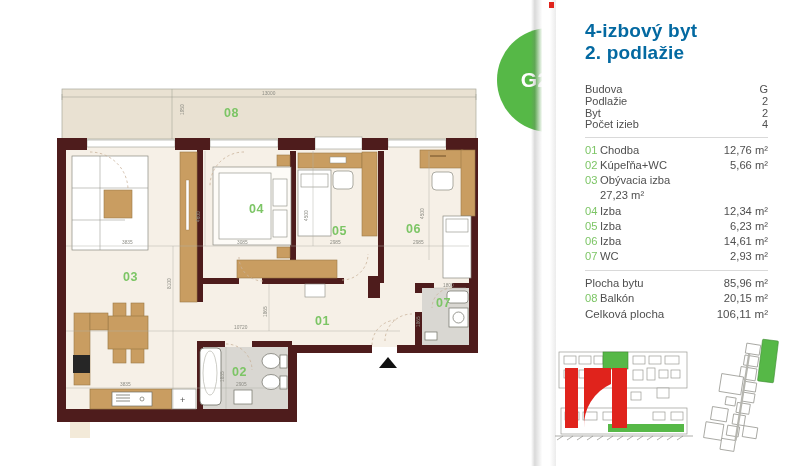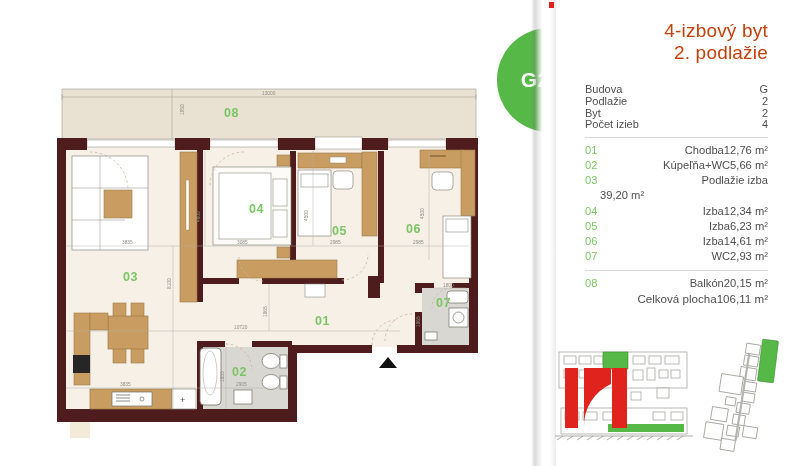--- a/index.html
+++ b/index.html
@@ -2,28 +2,28 @@
 <html><head>
 <meta charset="utf-8">
 <style>
   html,body{margin:0;padding:0;background:#fff;}
   #page{position:relative;width:800px;height:466px;background:#ffffff;overflow:hidden;
         font-family:"Liberation Sans",sans-serif;}
   svg{display:block;}
   
   #panel{position:absolute;left:556px;top:0;width:244px;height:466px;background:#fff;z-index:5;}
   .panel-inner{padding:20px 32px 0 29px;}
-  .title{color:#c2410c;font-weight:normal;font-size:19px;line-height:22px;letter-spacing:.2px;text-align:right;}
+  .title{color:#0369a1;font-weight:bold;font-size:19px;line-height:22px;letter-spacing:.2px;}
   .info{margin-top:20px;font-size:11px;color:#4f4f4f;width:183px;}
   .info-row{display:flex;justify-content:space-between;line-height:11.8px;}
   .sep{border:none;border-top:1px solid #d9d9d9;margin:6px 0 5px 0;width:183px;}
   .rooms{width:183px;font-size:11.2px;color:#4f4f4f;}
   .room-row{display:flex;line-height:15.1px;}
   .room-row .num{color:#7cc565;width:15px;flex:0 0 15px;}
-  .room-row .lbl{flex:1;text-align:right;}
+  .room-row .lbl{flex:1;}
   .room-row .val{text-align:right;white-space:nowrap;}
   .room-row.total .lbl,.room-row.total .val{font-weight:normal;font-size:11.6px;}
   
   #fold{position:absolute;left:531px;top:0;width:27px;height:466px;z-index:4;
         background:linear-gradient(to right, rgba(255,255,255,0) 0%, rgba(120,120,120,.28) 14%,
                    rgba(255,255,255,1) 42%, #ffffff 70%, #ececec 92%, #f7f7f7 100%);}
   
   #badge{position:absolute;left:497px;top:28px;width:104px;height:104px;border-radius:50%;
          background:#56b847;z-index:3;}
   #badge span{position:absolute;left:0;top:0;width:96px;height:104px;display:flex;
@@ -266,26 +266,26 @@
           <span class="lbl">Chodba</span>
           <span class="val">12,76 m²</span>
         </div>
         <div class="room-row">
           <span class="num">02</span>
           <span class="lbl">Kúpeľňa+WC</span>
           <span class="val">5,66 m²</span>
         </div>
         <div class="room-row">
           <span class="num">03</span>
-          <span class="lbl">Podlažie izba</span>
+          <span class="lbl">Obývacia izba</span>
           <span class="val"></span>
         </div>
         <div class="room-row">
           <span class="num"></span>
-          <span class="val">39,20 m²</span>
+          <span class="val">27,23 m²</span>
         </div>
         <div class="room-row">
           <span class="num">04</span>
           <span class="lbl">Izba</span>
           <span class="val">12,34 m²</span>
         </div>
         <div class="room-row">
           <span class="num">05</span>
           <span class="lbl">Izba</span>
           <span class="val">6,23 m²</span>
@@ -298,20 +298,24 @@
         <div class="room-row">
           <span class="num">07</span>
           <span class="lbl">WC</span>
           <span class="val">2,93 m²</span>
         </div>
       </div>
 
       <hr class="sep">
 
       <div class="rooms">
+        <div class="room-row">
+          <span class="lbl">Plocha bytu</span>
+          <span class="val">85,96 m²</span>
+        </div>
         <div class="room-row">
           <span class="num">08</span>
           <span class="lbl">Balkón</span>
           <span class="val">20,15 m²</span>
         </div>
         <div class="room-row total">
           <span class="lbl">Celková plocha</span>
           <span class="val">106,11 m²</span>
         </div>
       </div>

